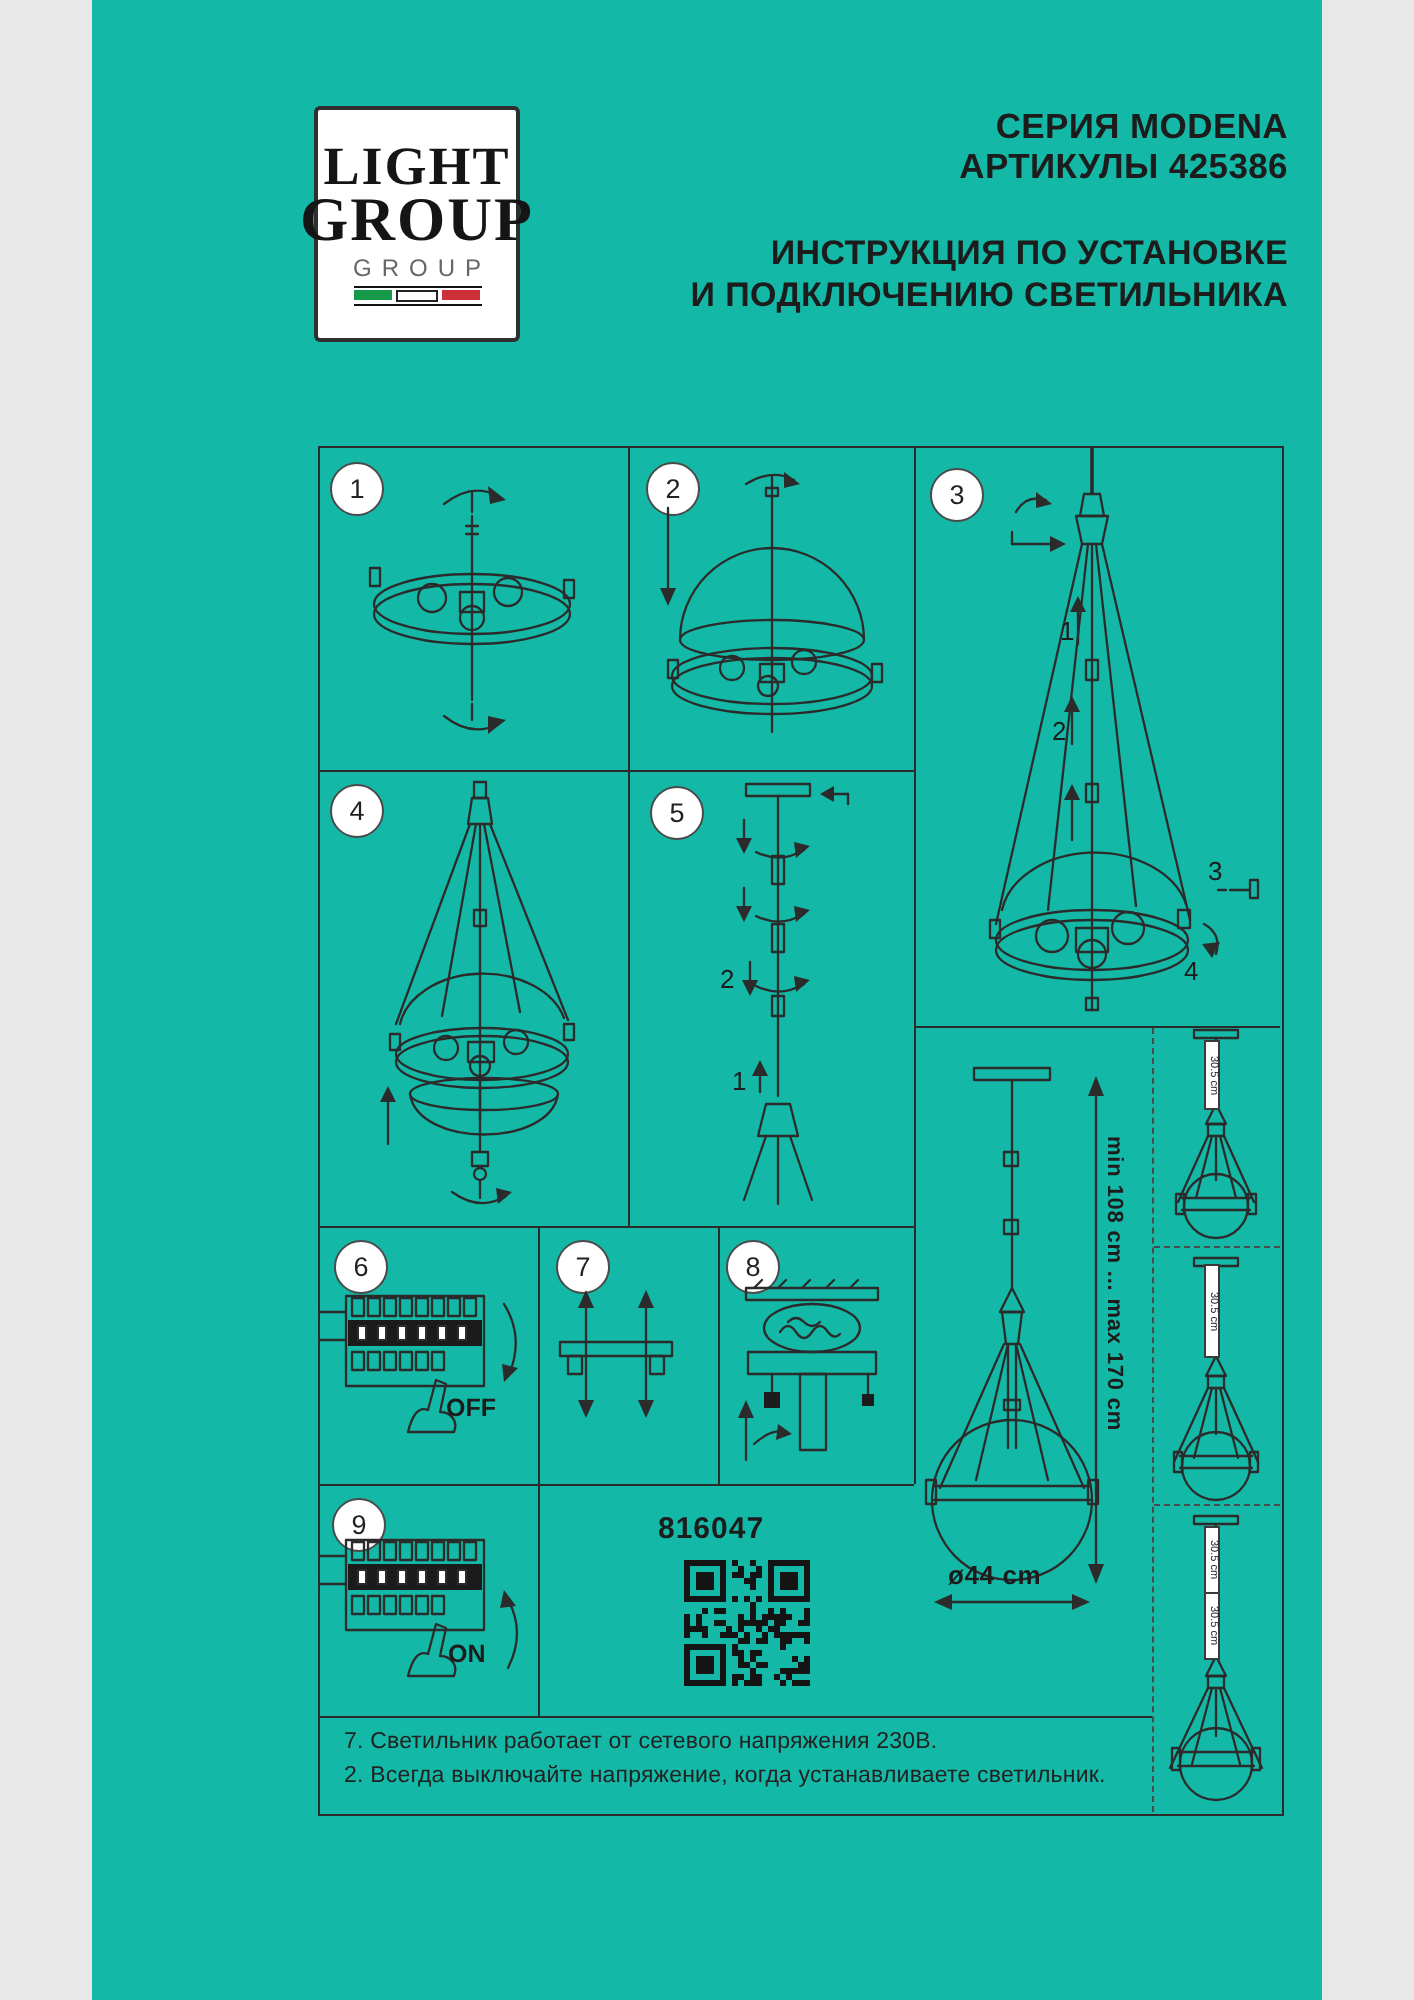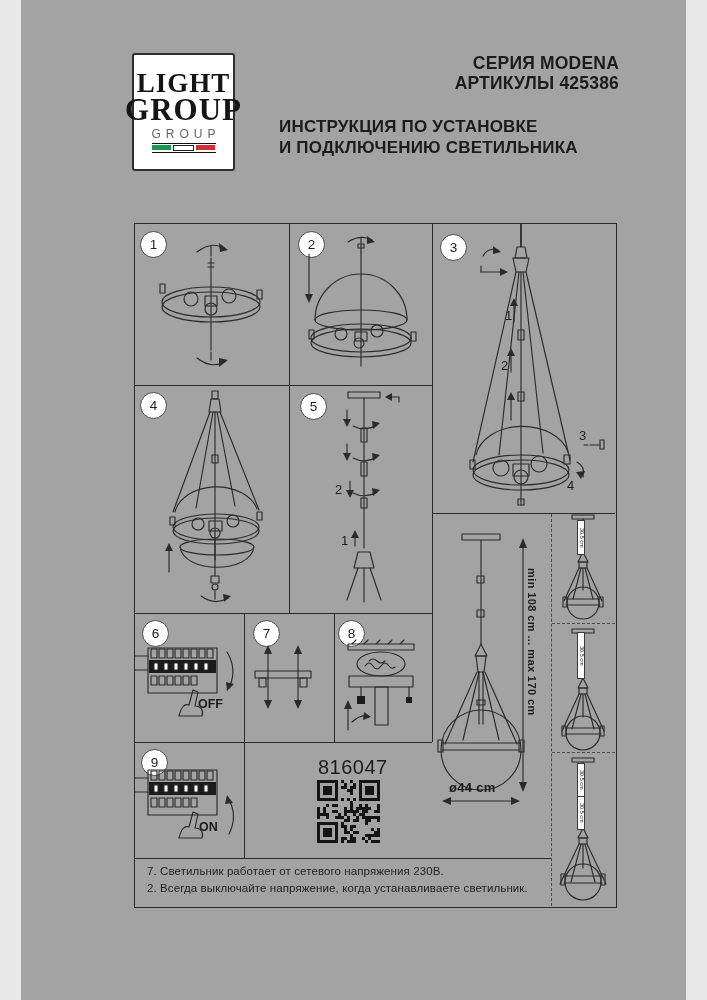--- a/index.html
+++ b/index.html
@@ -1,32 +1,32 @@
 <!DOCTYPE html>
 <html><head>
 <meta charset="utf-8">
 <style>
   html,body{margin:0;padding:0;background:#e8e8e8;}
-  #page{position:relative;width:665px;height:1000px;background:#a3a3a3;overflow:hidden;
+  #page{position:relative;width:615px;height:1000px;background:#14b8a6;overflow:hidden;
         font-family:"Liberation Sans",sans-serif;color:#1c1c1c;margin:0 auto;}
   .abs{position:absolute;}
   
   #logo-box{left:111px;top:53px;width:99px;height:114px;border:2px solid #2f2f2f;border-radius:3px;
             display:flex;flex-direction:column;align-items:center;justify-content:center;background:#fff;}
   .logo-word{font-family:"Liberation Serif",serif;font-weight:700;line-height:.92;letter-spacing:1px;color:#151515;}
   #logo-w1{font-size:27px;}
   #logo-w2{font-size:31px;}
   #logo-w3{font-size:12px;font-family:"Liberation Sans",sans-serif;font-weight:400;color:#666;
            letter-spacing:5px;margin-top:4px;margin-left:5px;}
   #logo-flag{margin-top:3px;width:64px;border-top:1px solid #111;border-bottom:1px solid #111;
              display:flex;gap:2px;padding:1px 0;}
   #logo-flag span{height:5px;flex:1;display:block;}
   #title-block{left:258px;top:53px;width:340px;}
   .title-line{font-weight:700;font-size:17.5px;text-align:right;letter-spacing:.2px;line-height:1.15;}
-  .instr-line{font-weight:700;font-size:17px;text-align:left;letter-spacing:.2px;line-height:1.2;}
+  .instr-line{font-weight:700;font-size:17px;text-align:right;letter-spacing:.2px;line-height:1.2;}
   #instr-wrap{margin-top:24px;}
   
   .solid-v{width:0;border-left:1.3px solid #2b2b2b;}
   .solid-h{height:0;border-top:1.3px solid #2b2b2b;}
   .dash-v{width:0;border-left:1.3px dashed #4a4a4a;}
   .dash-h{height:0;border-top:1.3px dashed #4a4a4a;}
   #outer-frame{left:113px;top:223px;width:481px;height:683px;border:1.6px solid #2b2b2b;}
   
   .step-circle{width:25px;height:25px;border:1.4px solid #4a4a4a;border-radius:50%;
                display:flex;align-items:center;justify-content:center;font-size:13.5px;color:#222;background:#fff;}
@@ -37,21 +37,21 @@
   svg .dk{fill:#1b1b1b;stroke:none;}
   svg .wt{fill:#ffffff;stroke:#2b2b2b;stroke-width:1;}
   svg text{font-family:"Liberation Sans",sans-serif;fill:#1c1c1c;}
   .callout{font-size:13px;}
   .switch-label{font-size:12.5px;font-weight:700;}
   
   #dim-height{left:505px;top:568px;writing-mode:vertical-rl;font-size:11px;font-weight:700;letter-spacing:.4px;white-space:nowrap;}
   #dim-diameter{left:428px;top:780px;font-size:13px;font-weight:600;letter-spacing:.3px;}
   .rod-label{writing-mode:vertical-rl;font-size:5.5px;line-height:1;background:#fff;border:.8px solid #3a3a3a;
              padding:1px 0;color:#222;text-align:center;}
-  #qr-label{left:297px;top:756px;font-size:20px;font-weight:400;letter-spacing:.5px;}
+  #qr-label{left:283px;top:756px;font-size:15px;font-weight:700;letter-spacing:.5px;}
   .note-line{font-size:11.5px;color:#222;letter-spacing:.1px;}
   #note1{left:126px;top:865px;}
   #note2{left:126px;top:882px;}
 </style>
 </head>
 <body>
 
 <div id="page">
 
   <div class="abs" id="logo-box">

